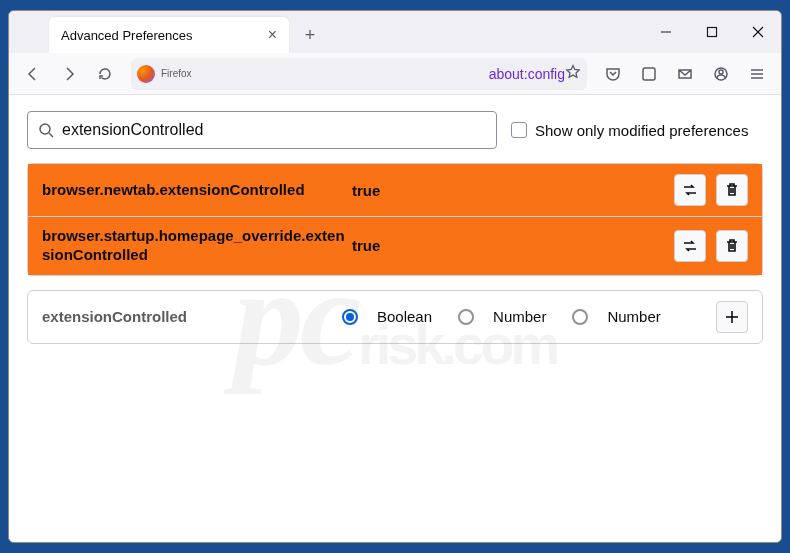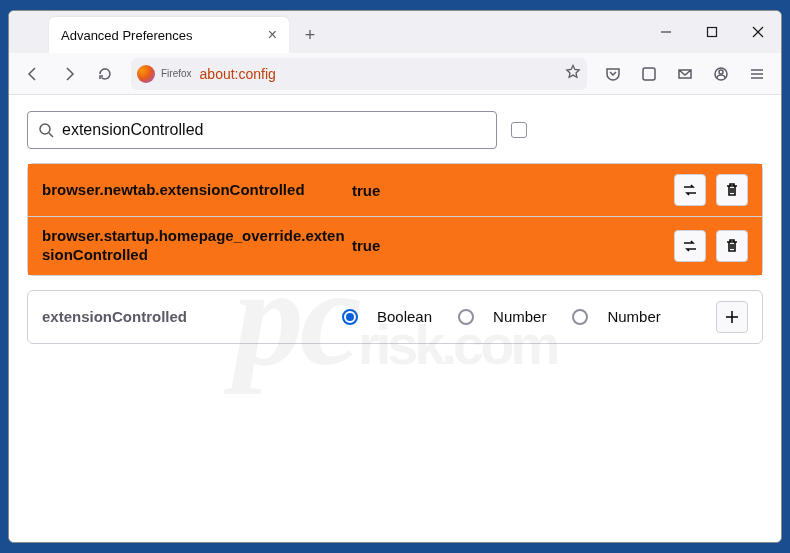--- a/index.html
+++ b/index.html
@@ -11,21 +11,21 @@
 .newtab { width: 30px; height: 30px; display: flex; align-items: center; justify-content: center; margin-left: 6px; margin-bottom: 3px; color: #5b5b66; font-size: 18px; }
 .wincontrols { margin-left: auto; display: flex; height: 42px; }
 .wincontrols div { width: 46px; display: flex; align-items: center; justify-content: center; color: #1b1b1b; font-size: 14px; }
 .wincontrols svg { width: 12px; height: 12px; }
 .toolbar { height: 42px; background: #f9f9fb; border-bottom: 1px solid #e0e0e6; display: flex; align-items: center; padding: 0 8px; gap: 4px; }
 .tbtn { width: 32px; height: 32px; display: flex; align-items: center; justify-content: center; color: #5b5b66; border-radius: 4px; }
 .tbtn svg { width: 16px; height: 16px; stroke: currentColor; fill: none; stroke-width: 1.5; }
 .urlbar { flex: 1; height: 32px; background: #f0f0f4; border-radius: 6px; display: flex; align-items: center; padding: 0 6px; margin: 0 6px; }
 .fxicon { width: 18px; height: 18px; border-radius: 50%; background: radial-gradient(circle at 30% 30%, #ff9500, #e25822, #9059ff); margin-right: 6px; }
 .urlbar-label { font-size: 10px; color: #5b5b66; margin-right: 8px; }
-.urlbar-text { font-size: 14px; color: #c2410c; flex: 1; }
+.urlbar-text { font-size: 14px; color: #6d28d9; flex: 1; text-align: right; }
 .urlstar { color: #5b5b66; }
 .content { flex: 1; background: #fff; padding: 16px 18px; overflow: auto; }
 .searchrow { display: flex; align-items: center; gap: 14px; margin-bottom: 14px; }
 .searchbox { flex: 1; height: 38px; border: 1px solid #8f8f9d; border-radius: 4px; display: flex; align-items: center; padding: 0 10px; max-width: 470px; }
 .searchbox svg { width: 16px; height: 16px; stroke: #5b5b66; fill: none; stroke-width: 1.5; margin-right: 8px; }
 .searchbox input { border: none; outline: none; font-size: 16px; flex: 1; background: transparent; color: #0c0c0d; }
 .checkrow { display: flex; align-items: center; gap: 8px; font-size: 15px; color: #0c0c0d; }
 .checkbox { width: 16px; height: 16px; border: 1px solid #8f8f9d; border-radius: 3px; }
 .prefgroup { border: 1px solid #cfcfd8; border-radius: 6px; margin-bottom: 14px; }
 .prefrow { display: flex; align-items: center; min-height: 44px; padding: 10px 14px; background: #f97316; font-size: 15px; }
@@ -135,20 +135,21 @@
     <div class="searchrow">
       <div class="searchbox">
         <svg viewBox="0 0 16 16">
             <circle cx="7" cy="7" r="5"></circle>
             <line x1="11" y1="11" x2="15" y2="15"></line>
           </svg>
         <input type="text" value="extensionControlled" style="">
       </div>
       <label class="checkrow">
         <span class="checkbox"></span>
+        <span>Show only modified preferences</span>
       </label>
     </div>
 
     <div class="prefgroup">
       <div class="prefrow">
         <div class="prefname">browser.newtab.extensionControlled</div>
         <div class="prefval">true</div>
         <div class="prefbtns">
           <div class="iconbtn">
               <svg viewBox="0 0 18 18">

